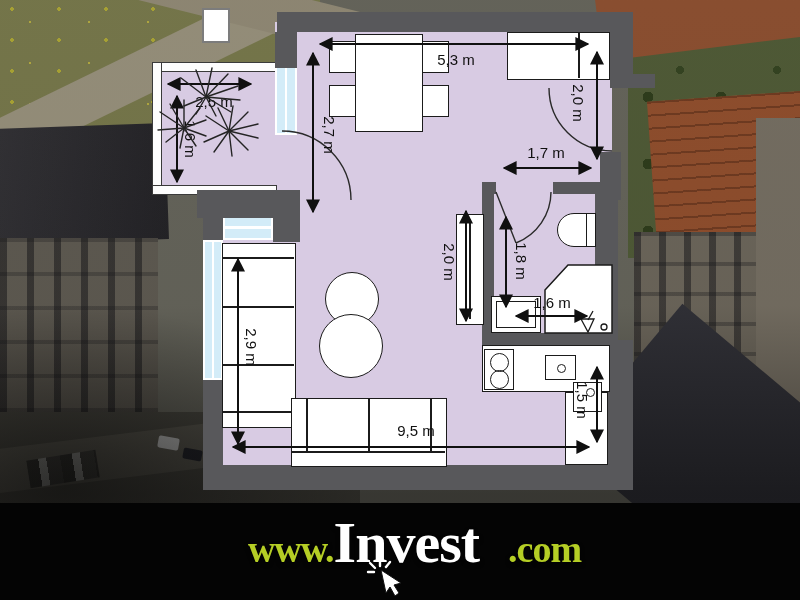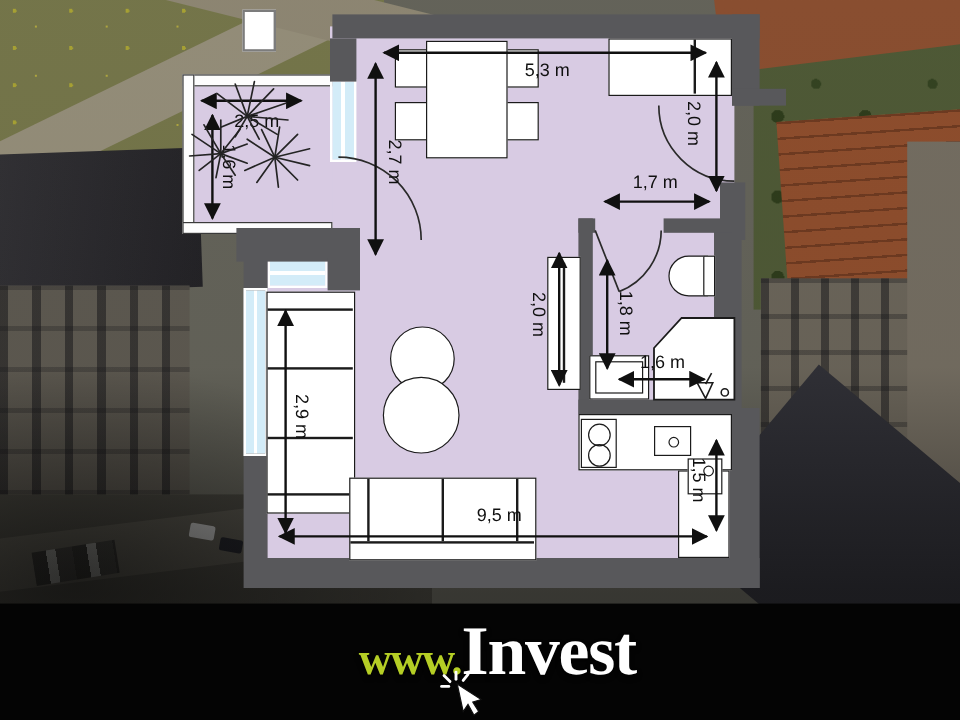--- a/index.html
+++ b/index.html
@@ -243,20 +243,21 @@
         </g>
       </g>
     </svg>
 
   </div>
 
   <div class="bar">
     <div class="brand">
       <span class="g small">www.</span>
         <span class="w big">Invest</span>
+        <span class="g small">.com</span>
     </div>
     <svg class="abs" style="left:366px;top:56px" width="40" height="40" viewBox="0 0 40 40">
       <g stroke="#fff" stroke-width="2.4" stroke-linecap="round">
         <line x1="14" y1="1" x2="14" y2="7"></line>
         <line x1="4" y1="4" x2="9" y2="9"></line>
         <line x1="2" y1="13" x2="8" y2="13"></line>
         <line x1="24" y1="3" x2="20" y2="8"></line>
       </g>
       <path d="M15,11 L20,34 L24,28 L29,37 L33,34 L28,26 L35,24 Z" fill="#fff" stroke="#111" stroke-width="1"></path>
     </svg>

